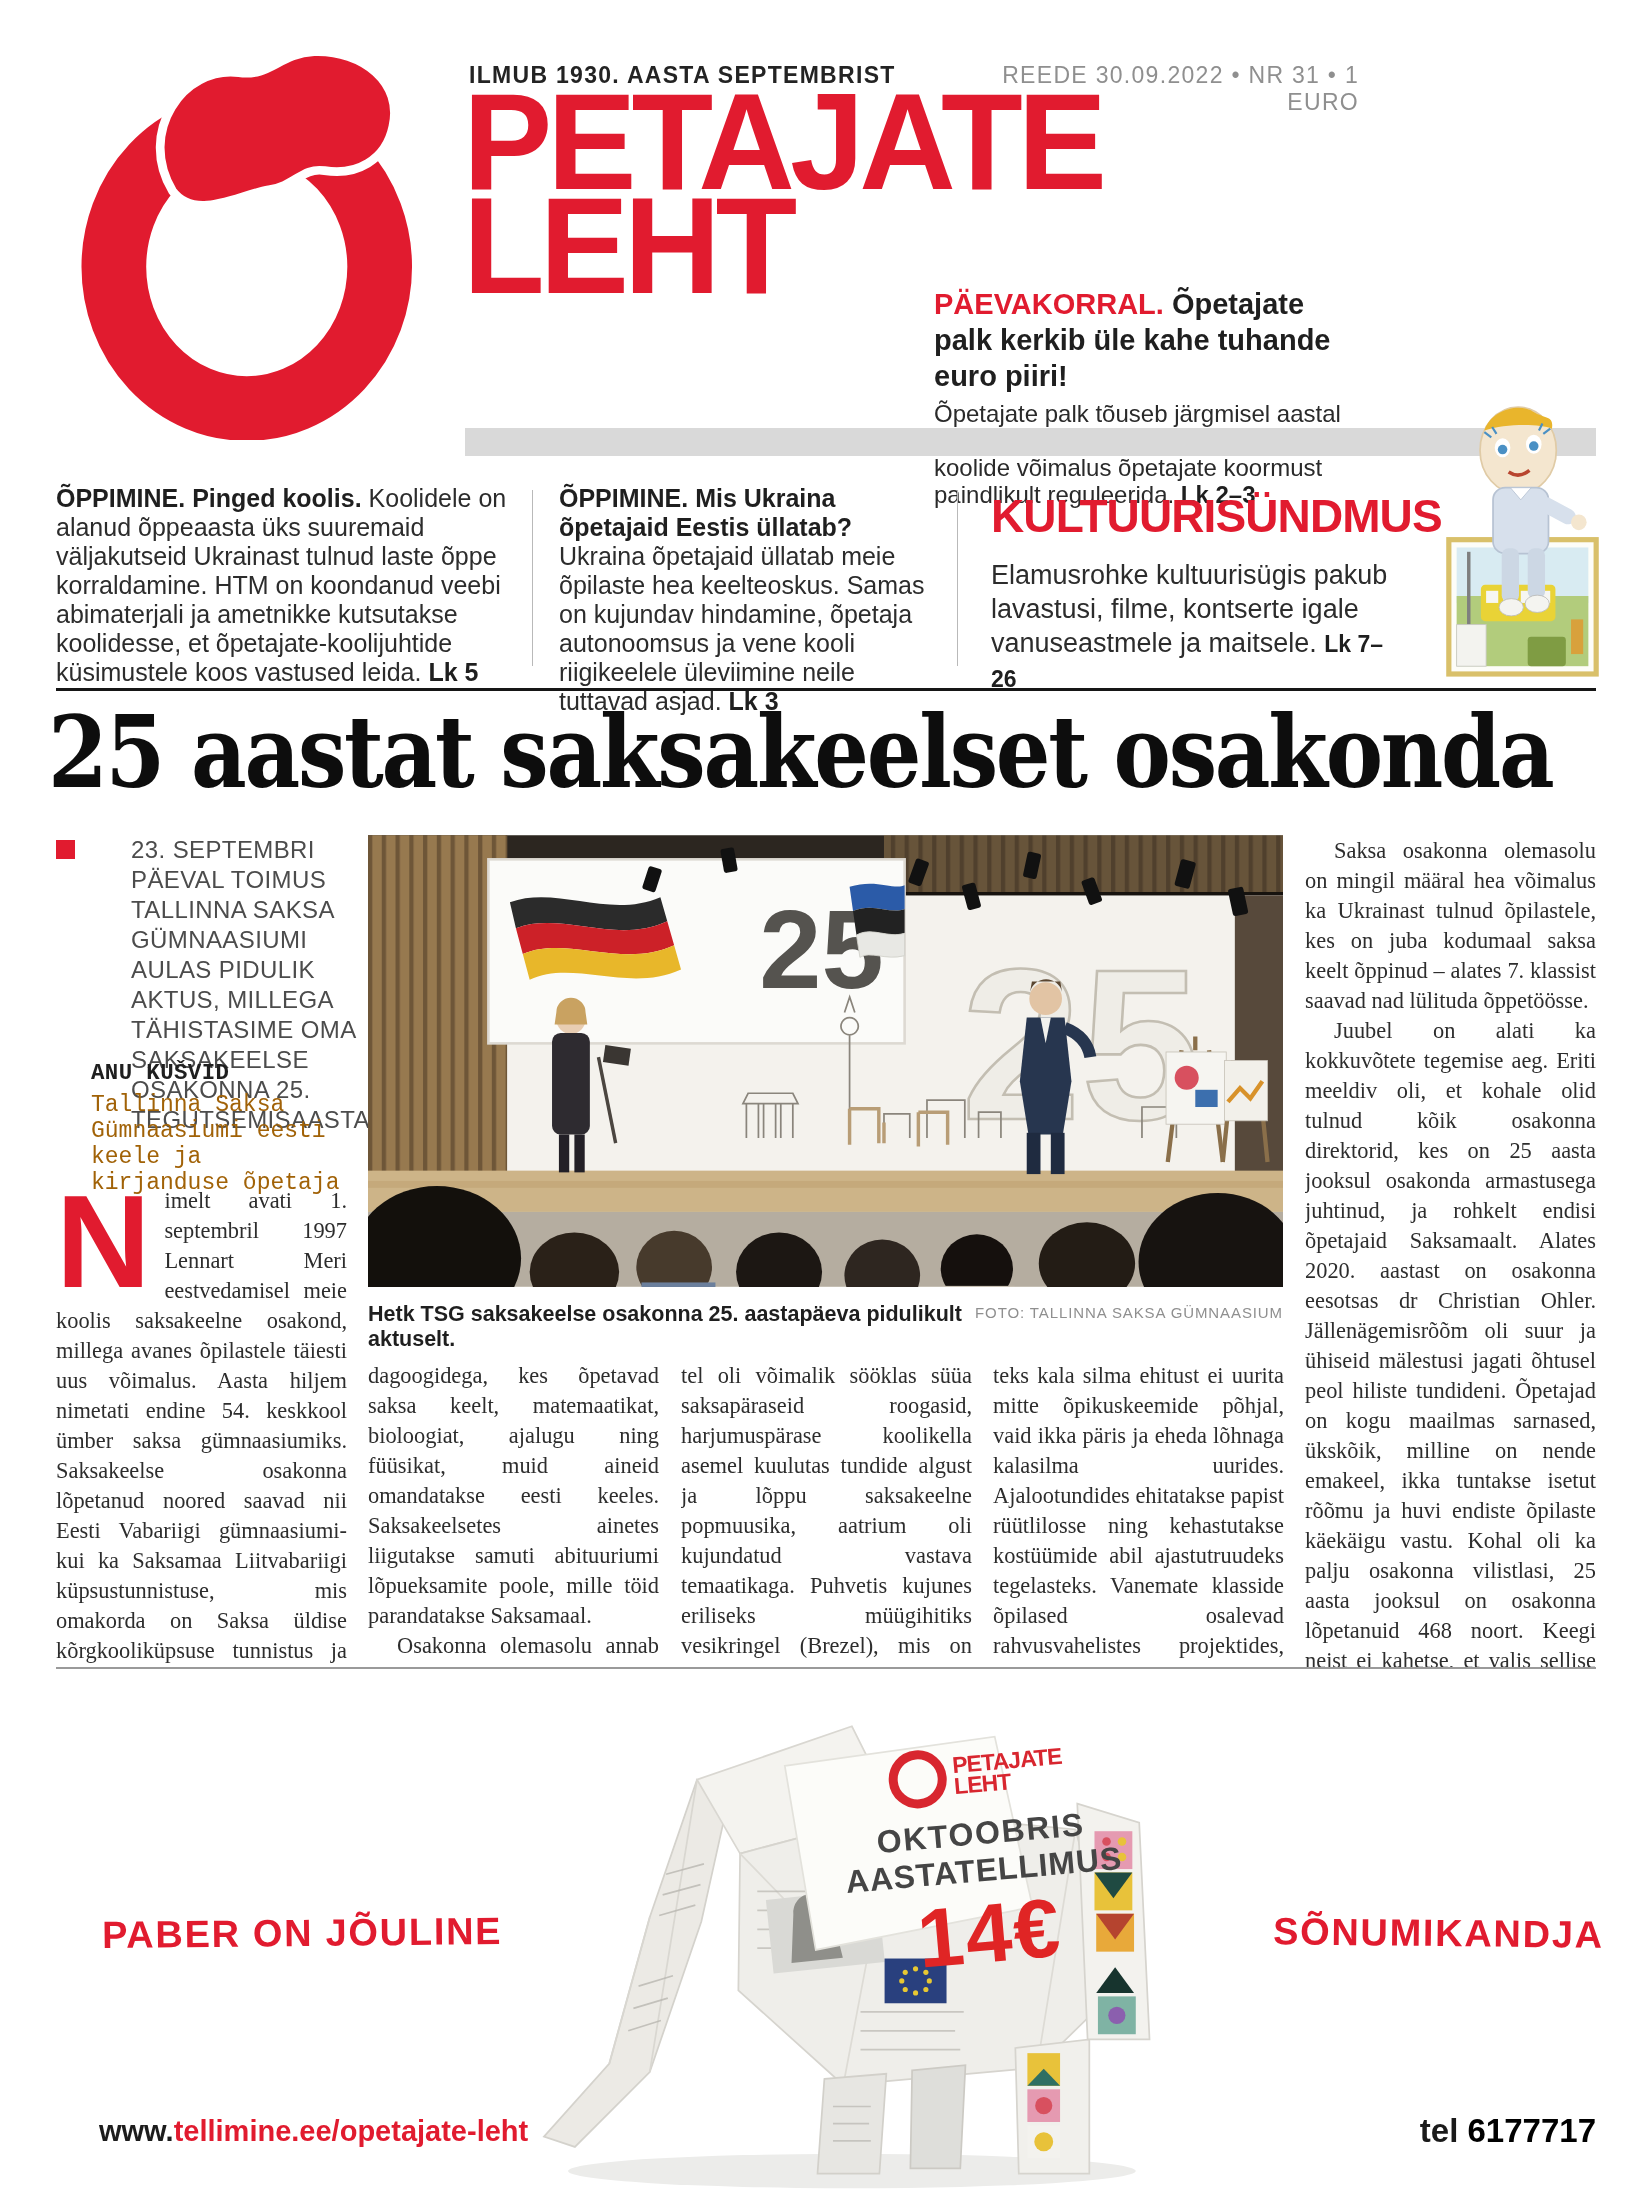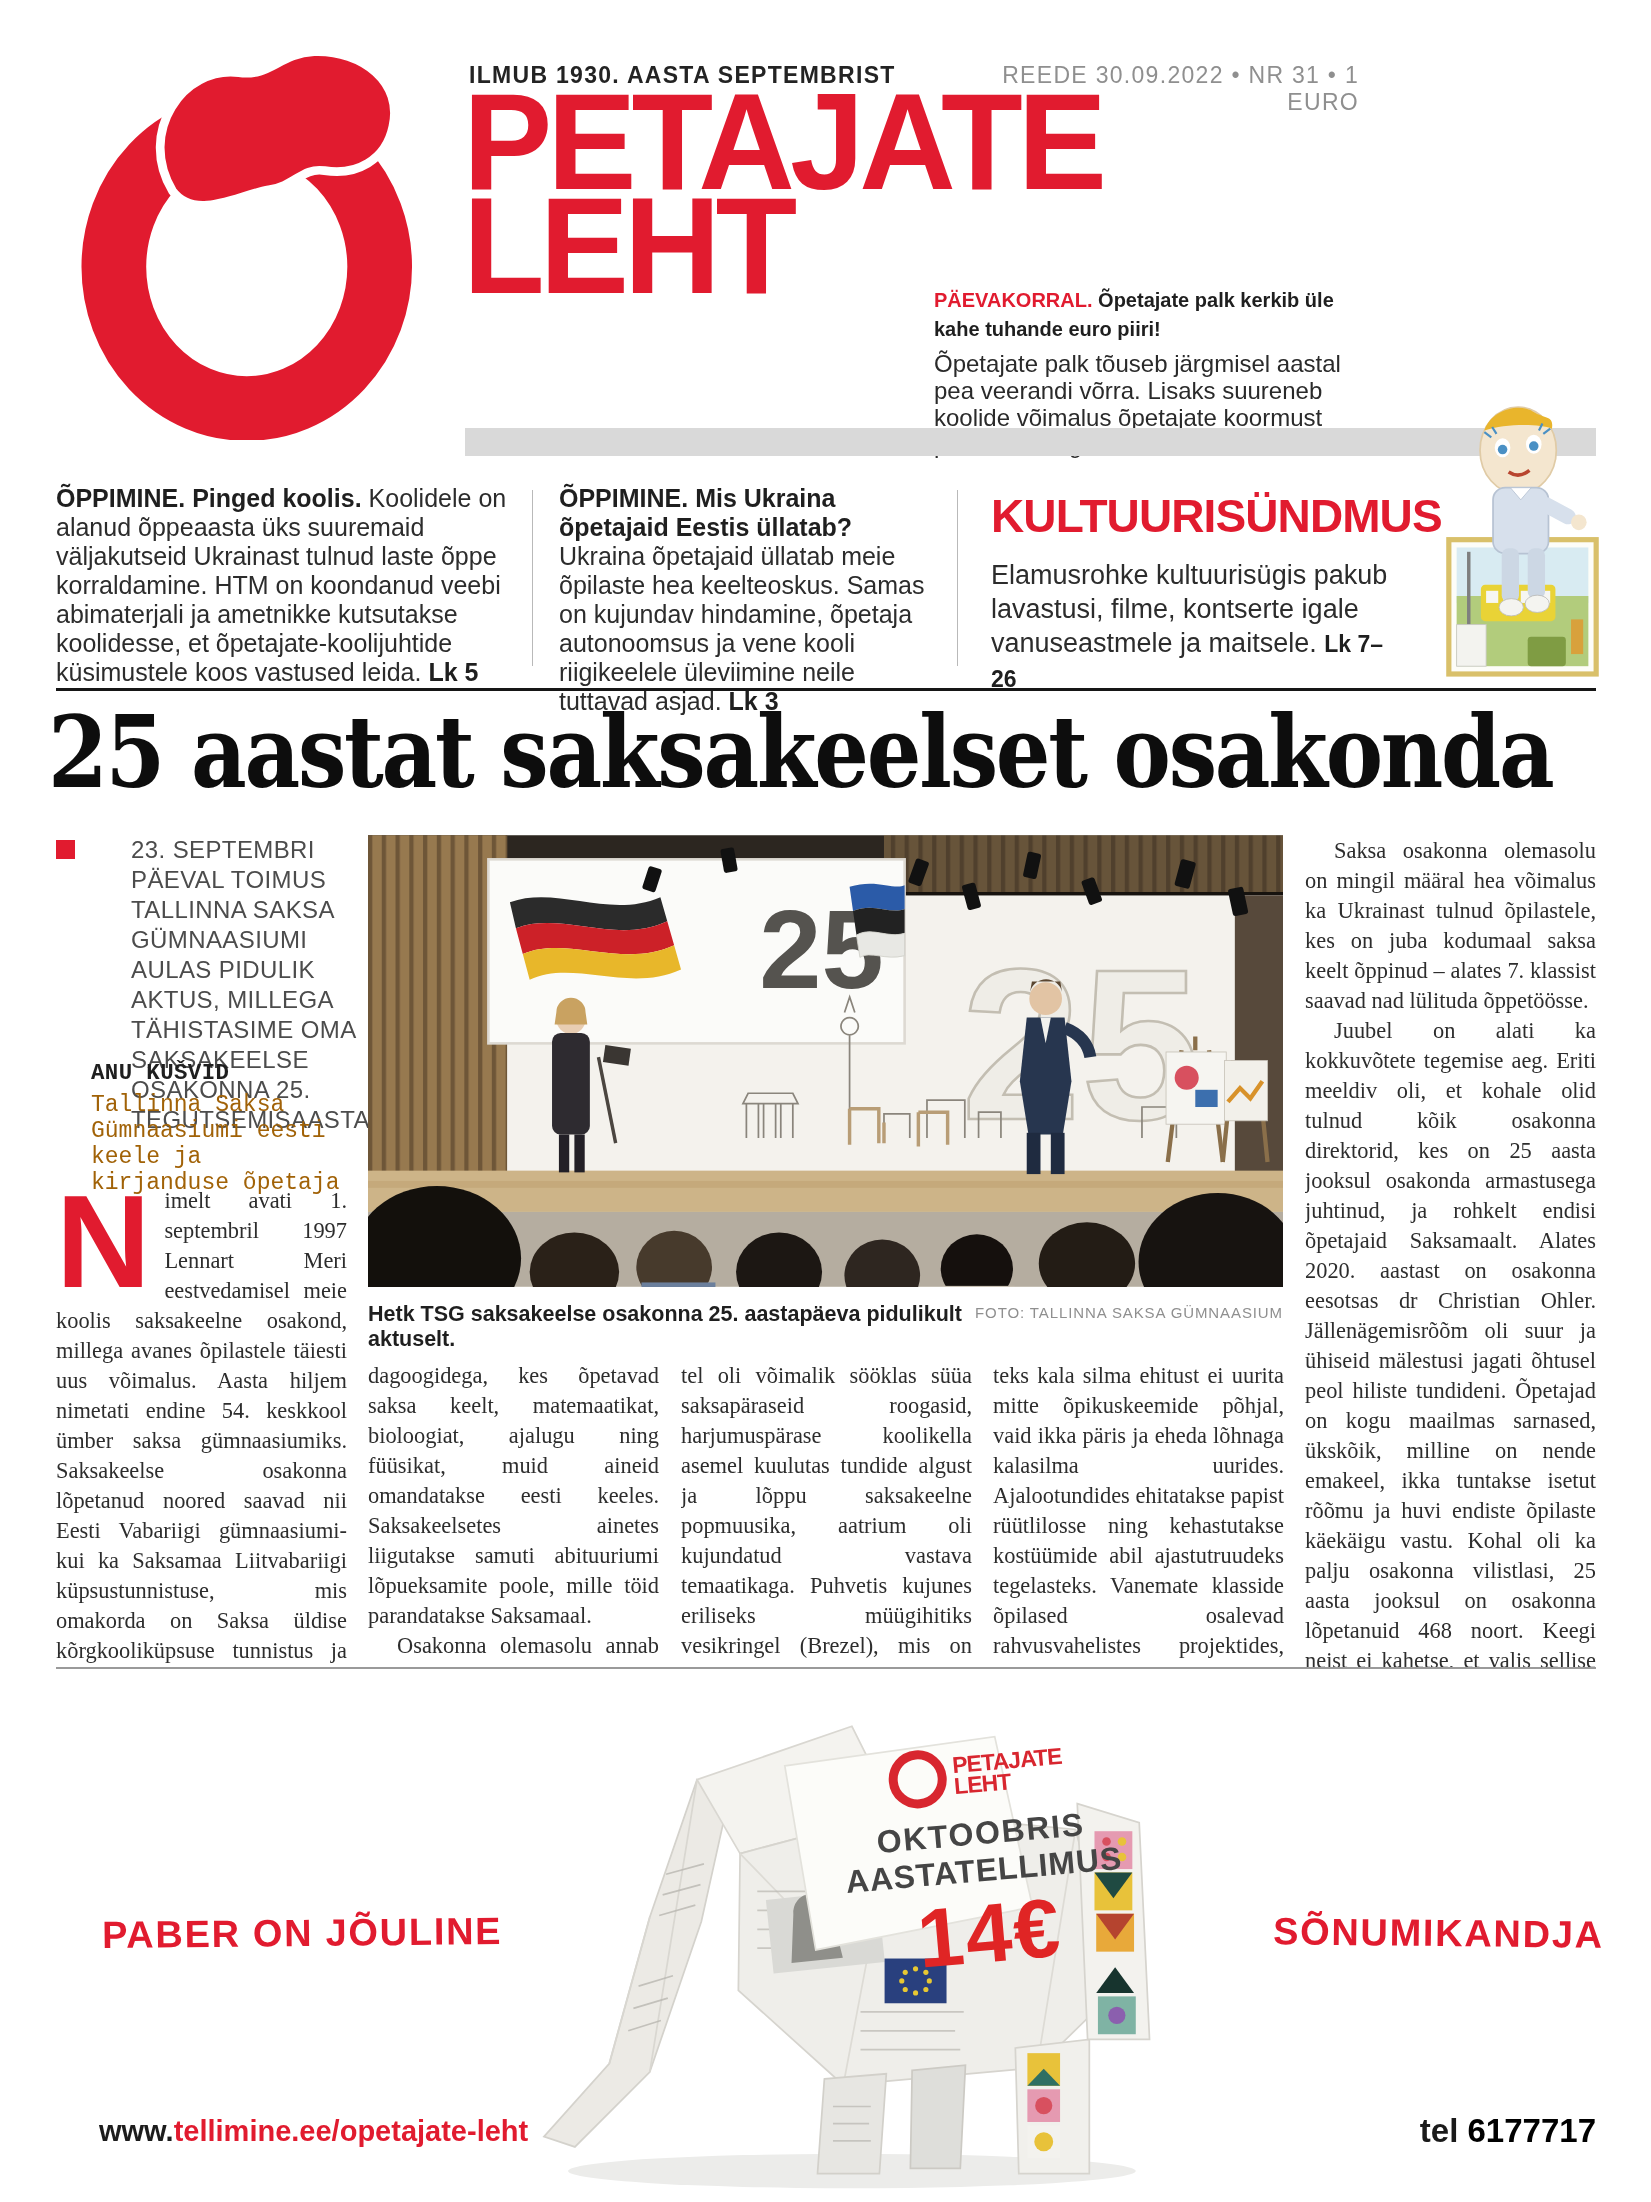--- a/index.html
+++ b/index.html
@@ -8,21 +8,21 @@
   .abs{position:absolute;}
 
   
   .tagline{left:469px;top:62px;font-size:23px;font-weight:bold;letter-spacing:1.3px;color:#232323;}
   .dateline{top:62px;left:989px;width:370px;text-align:right;font-size:23px;color:#8f8f8f;letter-spacing:1.3px;}
   .title1{left:463px;top:72px;font-size:138px;line-height:1;font-weight:bold;color:#e11b2f;
           letter-spacing:-5.2px;transform:scaleX(.97);transform-origin:left top;}
   .title2{left:463px;top:176px;font-size:138px;line-height:1;font-weight:bold;color:#e11b2f;
           letter-spacing:-5.2px;transform:scaleX(.97);transform-origin:left top;}
   .pk{left:934px;top:286px;width:434px;}
-  .pk-head{margin:0;font-size:20px;line-height:29px;font-weight:bold;color:#1f1f1f;}
+  .pk-head{margin:0;font-size:29px;line-height:36px;font-weight:bold;color:#1f1f1f;}
   .pk-kick{color:#e11b2f;}
   .pk-body{margin:6px 0 0 0;font-size:24px;line-height:27px;color:#2a2a2a;}
   .graybar{left:465px;top:428px;width:1131px;height:27.5px;background:#d9d9d9;}
 
   
   .teaser{top:484px;font-size:25px;line-height:29px;color:#2c2c2c;}
   .t1{left:56px;width:465px;}
   .t2{left:559px;width:379px;}
   .red{color:#e11b2f;}
   .b{font-weight:bold;color:#1f1f1f;}

